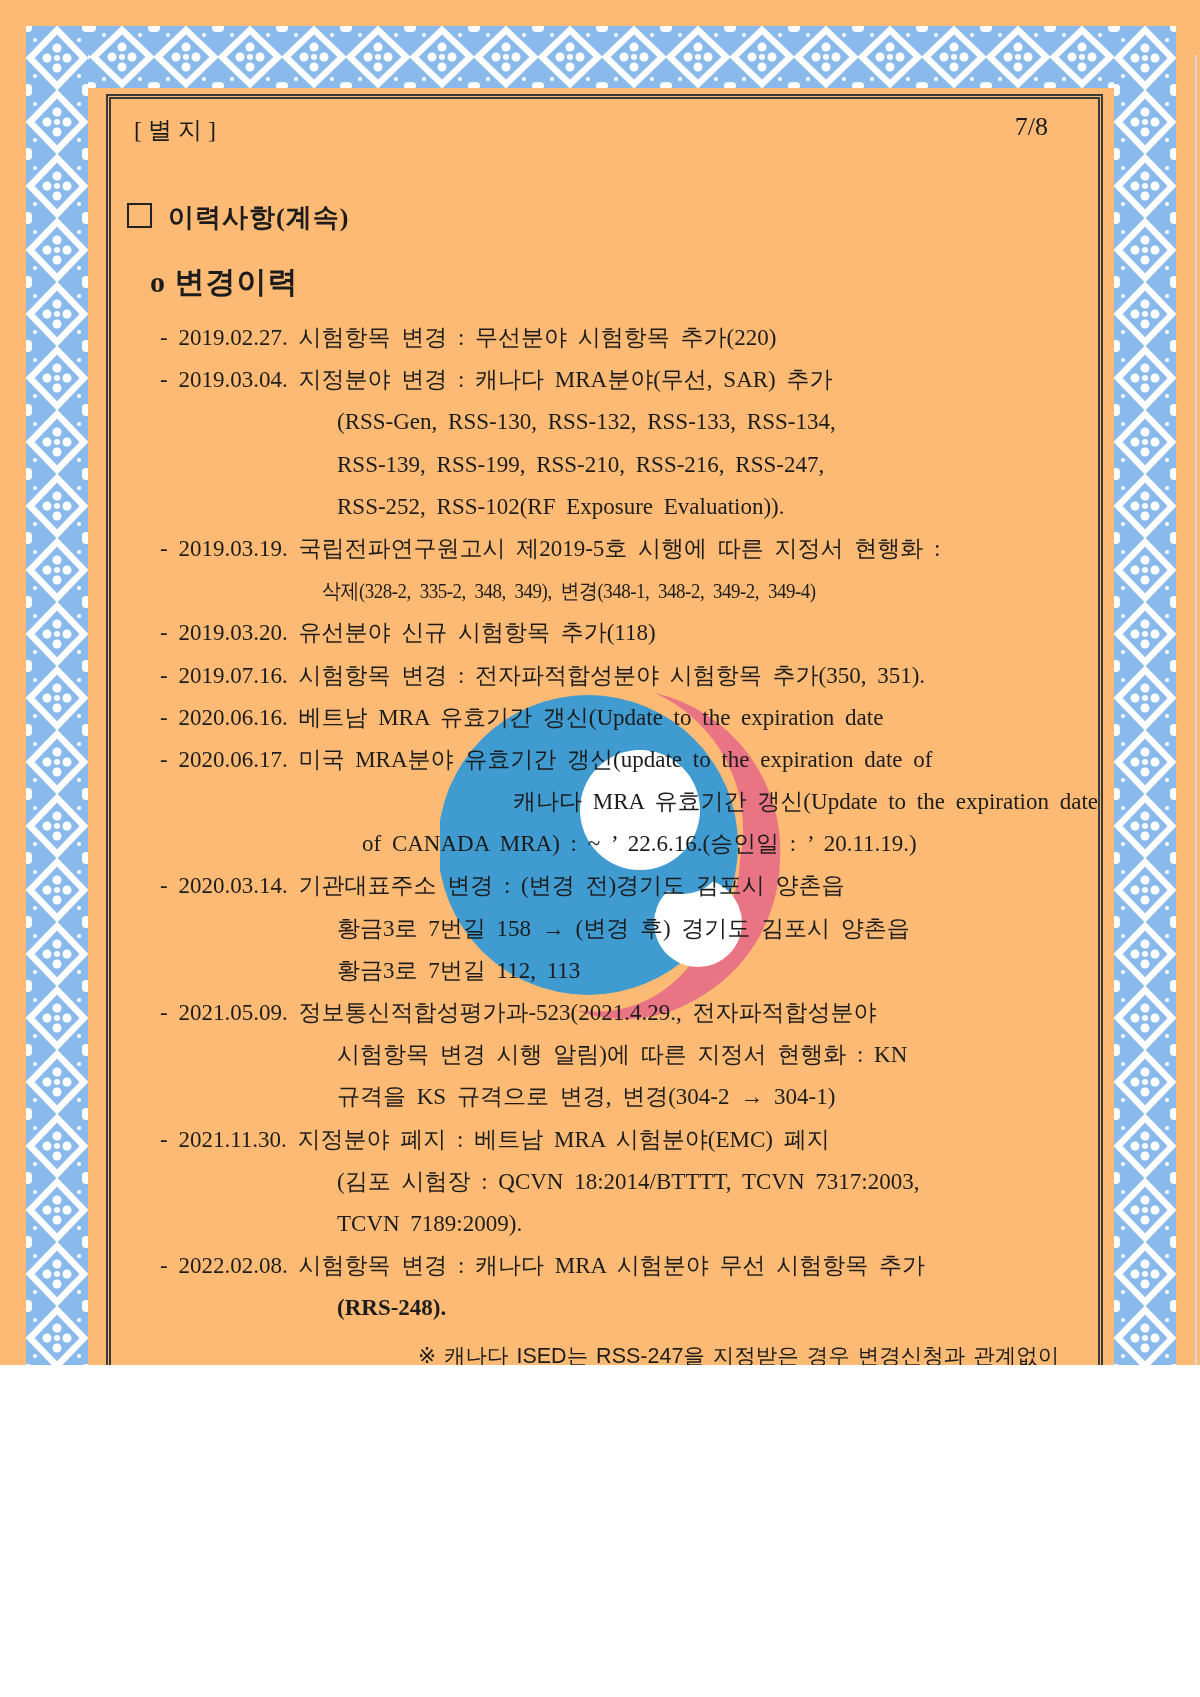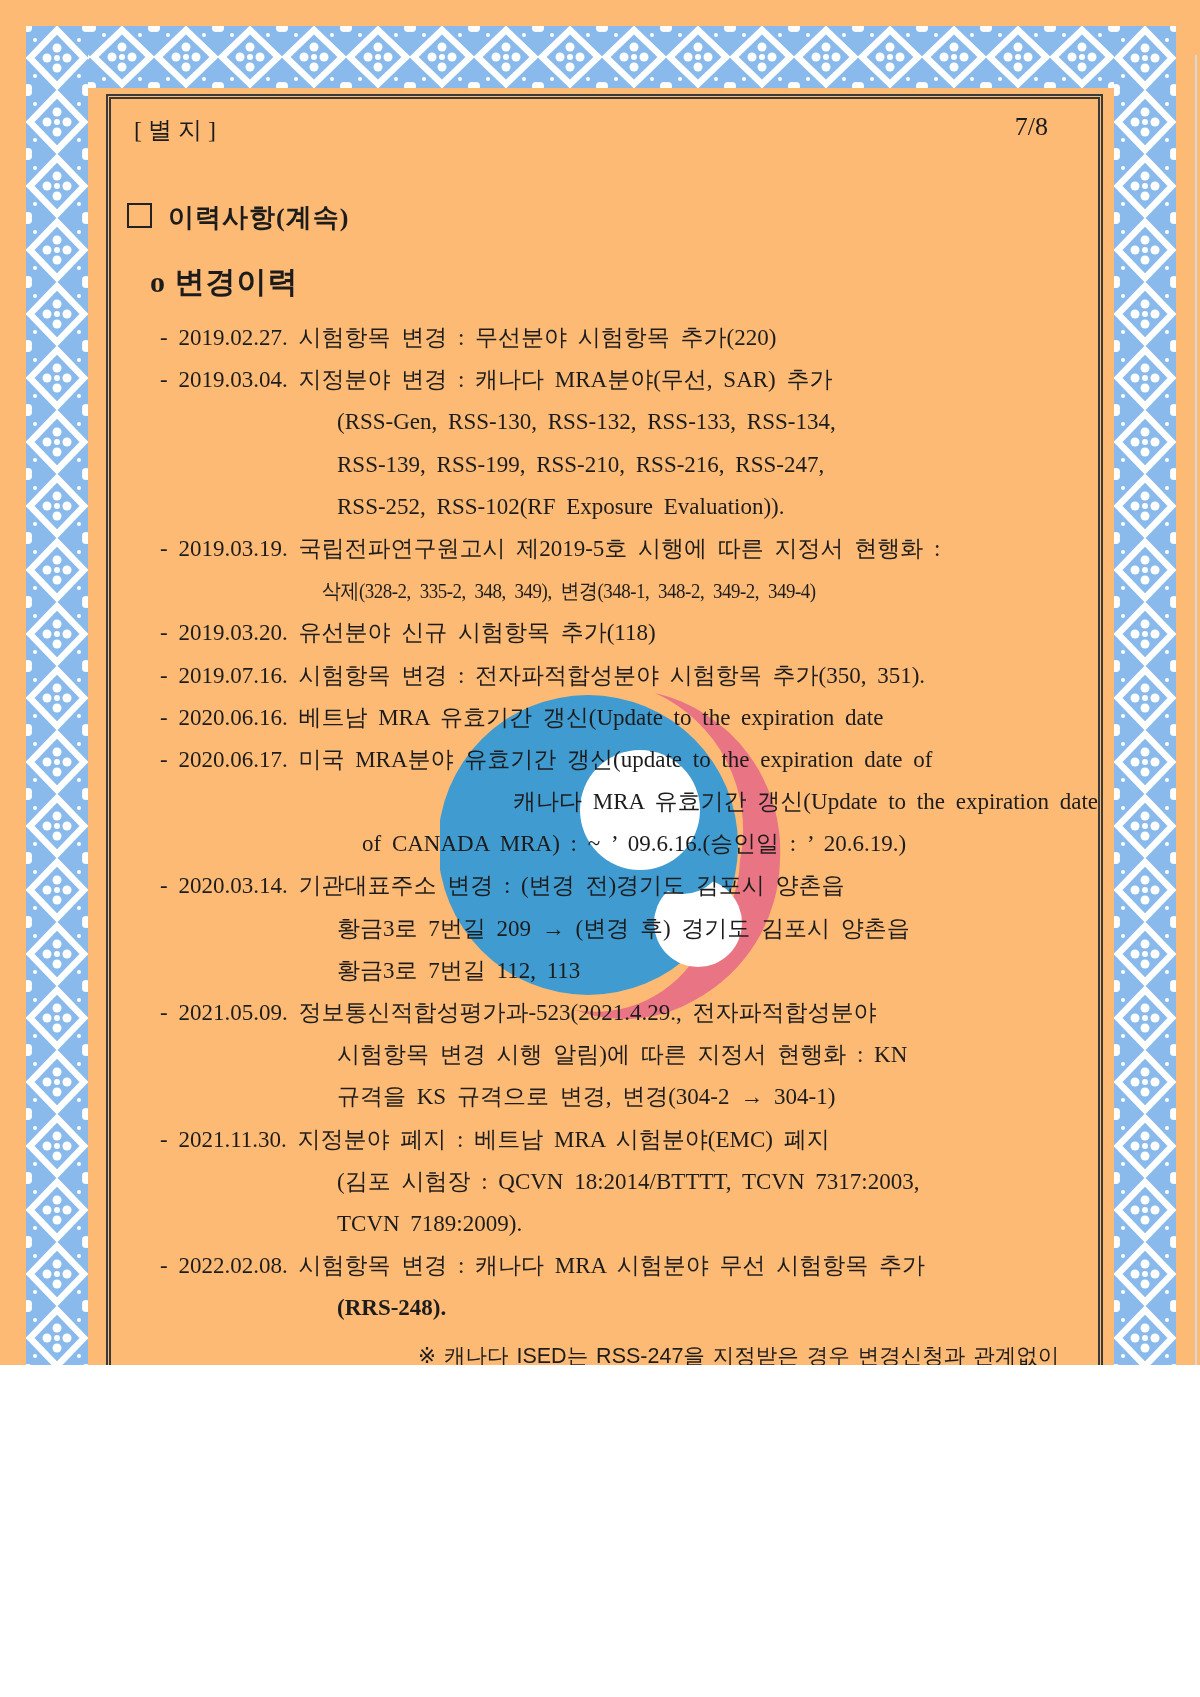--- a/index.html
+++ b/index.html
@@ -195,23 +195,23 @@
       <div class="line t-c1">(RSS-Gen, RSS-130, RSS-132, RSS-133, RSS-134,</div>
       <div class="line t-c1">RSS-139, RSS-199, RSS-210, RSS-216, RSS-247,</div>
       <div class="line t-c1">RSS-252, RSS-102(RF Exposure Evaluation)).</div>
       <div class="line t-e">- 2019.03.19. 국립전파연구원고시 제2019-5호 시행에 따른 지정서 현행화 :</div>
       <div class="line t-cond">삭제(328-2, 335-2, 348, 349), 변경(348-1, 348-2, 349-2, 349-4)</div>
       <div class="line t-e">- 2019.03.20. 유선분야 신규 시험항목 추가(118)</div>
       <div class="line t-e">- 2019.07.16. 시험항목 변경 : 전자파적합성분야 시험항목 추가(350, 351).</div>
       <div class="line t-e">- 2020.06.16. 베트남 MRA 유효기간 갱신(Update to the expiration date</div>
       <div class="line t-e">- 2020.06.17. 미국 MRA분야 유효기간 갱신(update to the expiration date of</div>
       <div class="line t-c3">캐나다 MRA 유효기간 갱신(Update to the expiration date</div>
-      <div class="line t-c2">of CANADA MRA) : ~ ’ 09.6.16.(승인일 : ’ 20.6.19.)</div>
+      <div class="line t-c2">of CANADA MRA) : ~ ’ 22.6.16.(승인일 : ’ 20.11.19.)</div>
       <div class="line t-e">- 2020.03.14. 기관대표주소 변경 : (변경 전)경기도 김포시 양촌읍</div>
-      <div class="line t-c1">황금3로 7번길 209 → (변경 후) 경기도 김포시 양촌읍</div>
+      <div class="line t-c1">황금3로 7번길 158 → (변경 후) 경기도 김포시 양촌읍</div>
       <div class="line t-c1">황금3로 7번길 112, 113</div>
       <div class="line t-e">- 2021.05.09. 정보통신적합성평가과-523(2021.4.29., 전자파적합성분야</div>
       <div class="line t-c1">시험항목 변경 시행 알림)에 따른 지정서 현행화 : KN</div>
       <div class="line t-c1">규격을 KS 규격으로 변경, 변경(304-2 → 304-1)</div>
       <div class="line t-e">- 2021.11.30. 지정분야 폐지 : 베트남 MRA 시험분야(EMC) 폐지</div>
       <div class="line t-c1">(김포 시험장 : QCVN 18:2014/BTTTT, TCVN 7317:2003,</div>
       <div class="line t-c1">TCVN 7189:2009).</div>
       <div class="line t-e">- 2022.02.08. 시험항목 변경 : 캐나다 MRA 시험분야 무선 시험항목 추가</div>
       <div class="line t-cb">(RRS-248).</div>
       <div class="line t-n1">※ 캐나다 ISED는 RSS-247을 지정받은 경우 변경신청과 관계없이</div>

